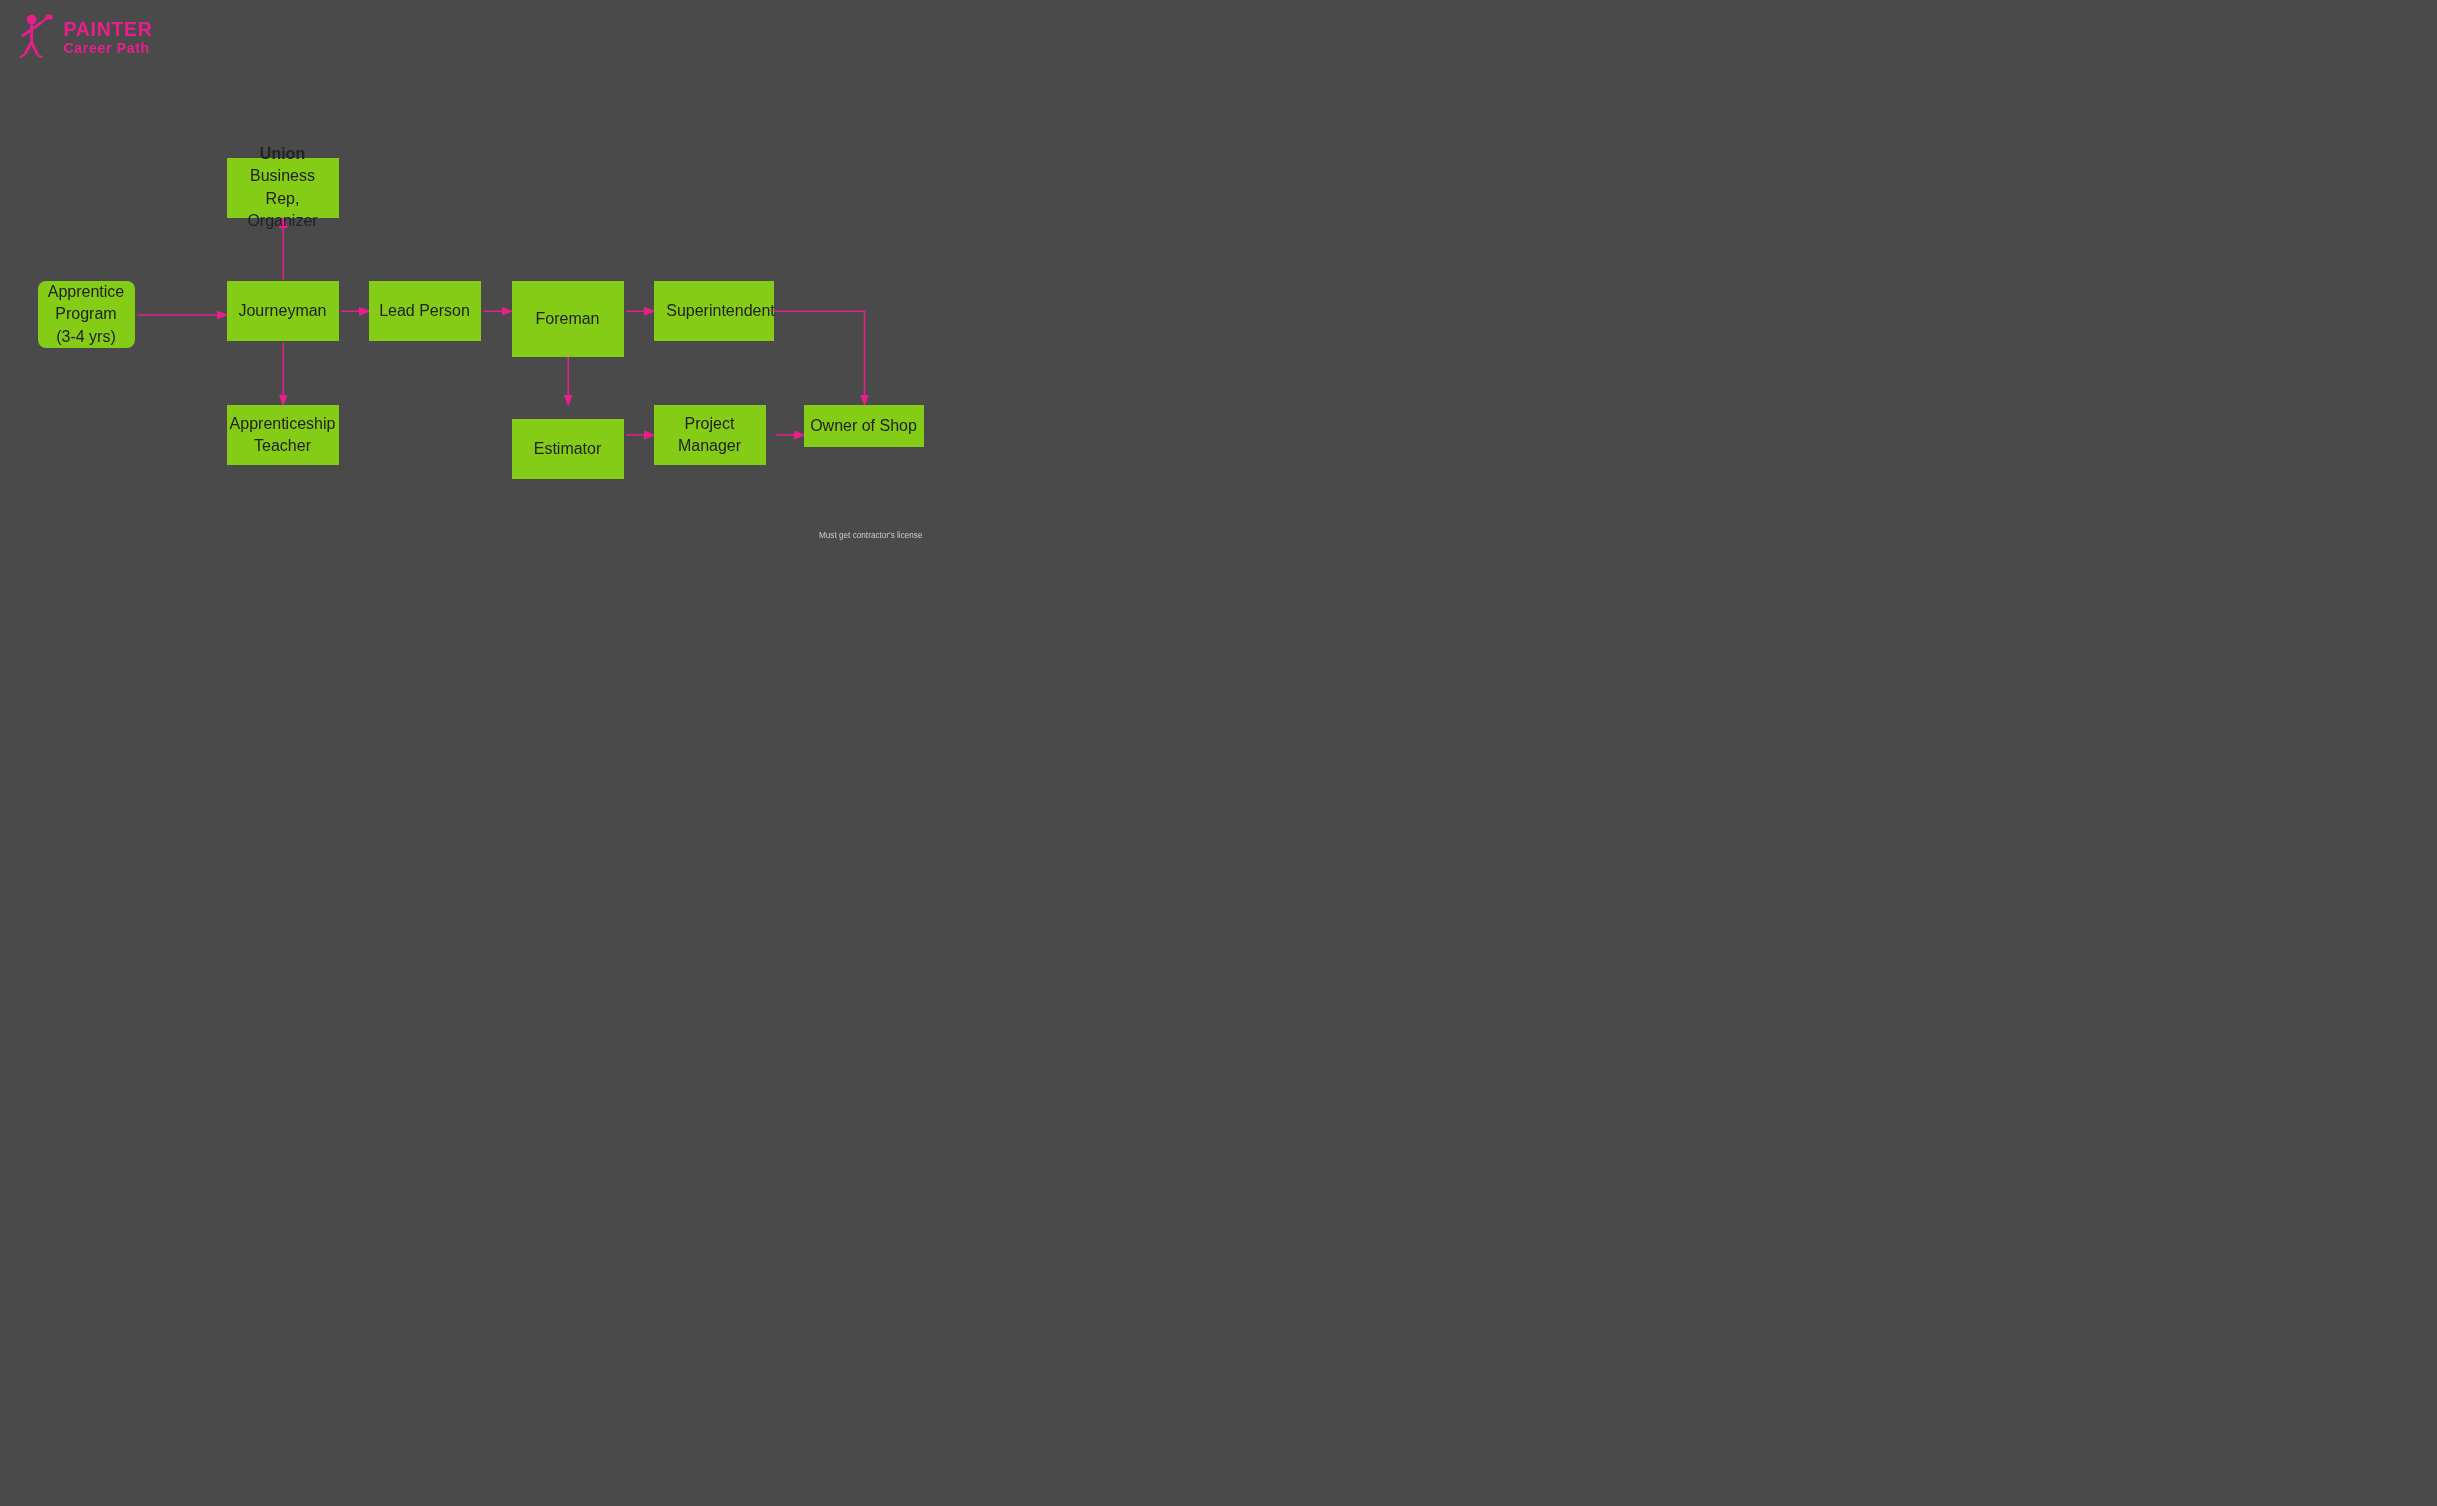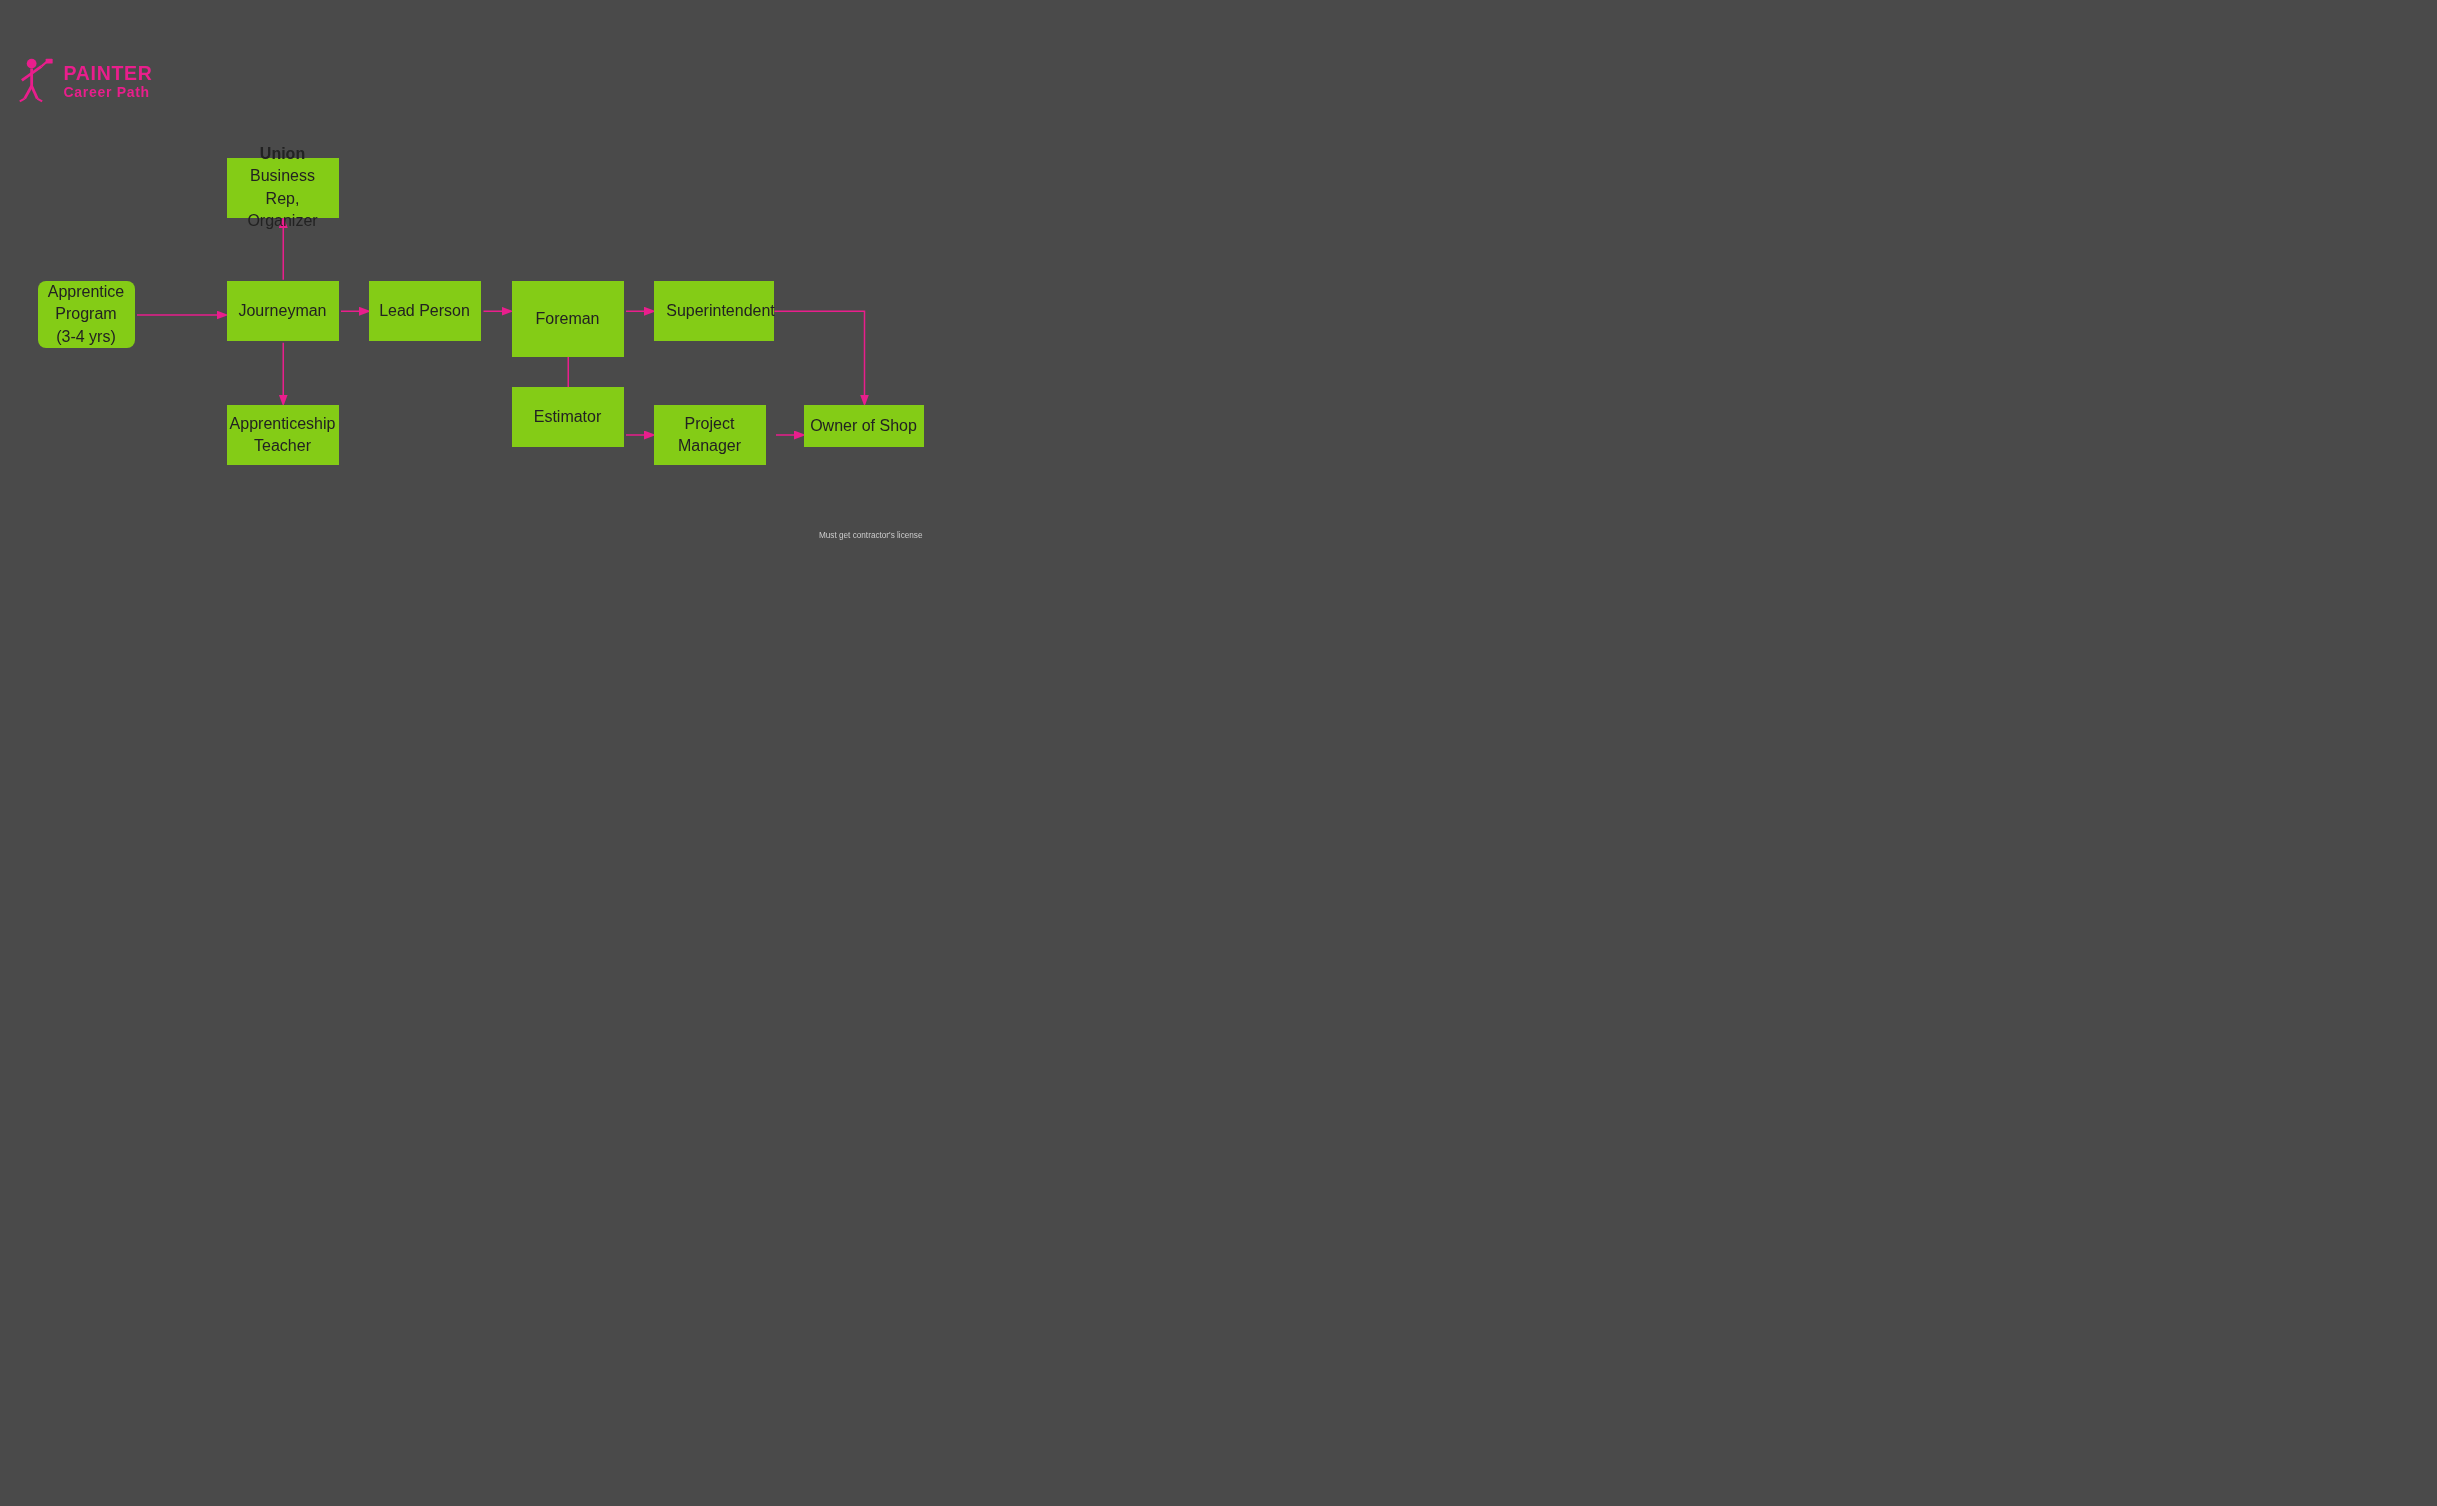--- a/index.html
+++ b/index.html
@@ -14,21 +14,20 @@
     }
 
     
     .header {
       position: absolute;
       top: 13.5px;
       left: 15px;
       display: flex;
       align-items: center;
       gap: 7.5px;
-      margin-top: 44px;
     }
 
     .painter-icon {
       width: 41px;
       height: 49px;
       position: relative;
     }
 
     .title-block {
       display: flex;
@@ -122,21 +121,21 @@
       width: 112px;
       height: 60px;
       left: 204px;
       top: 270px;
     }
 
     .box-estimator {
       width: 112px;
       height: 60px;
       left: 489px;
-      top: 252px;
+      top: 284px;
     }
 
     .box-project-manager {
       width: 112px;
       height: 60px;
       left: 631px;
       top: 270px;
     }
 
     .box-owner {

